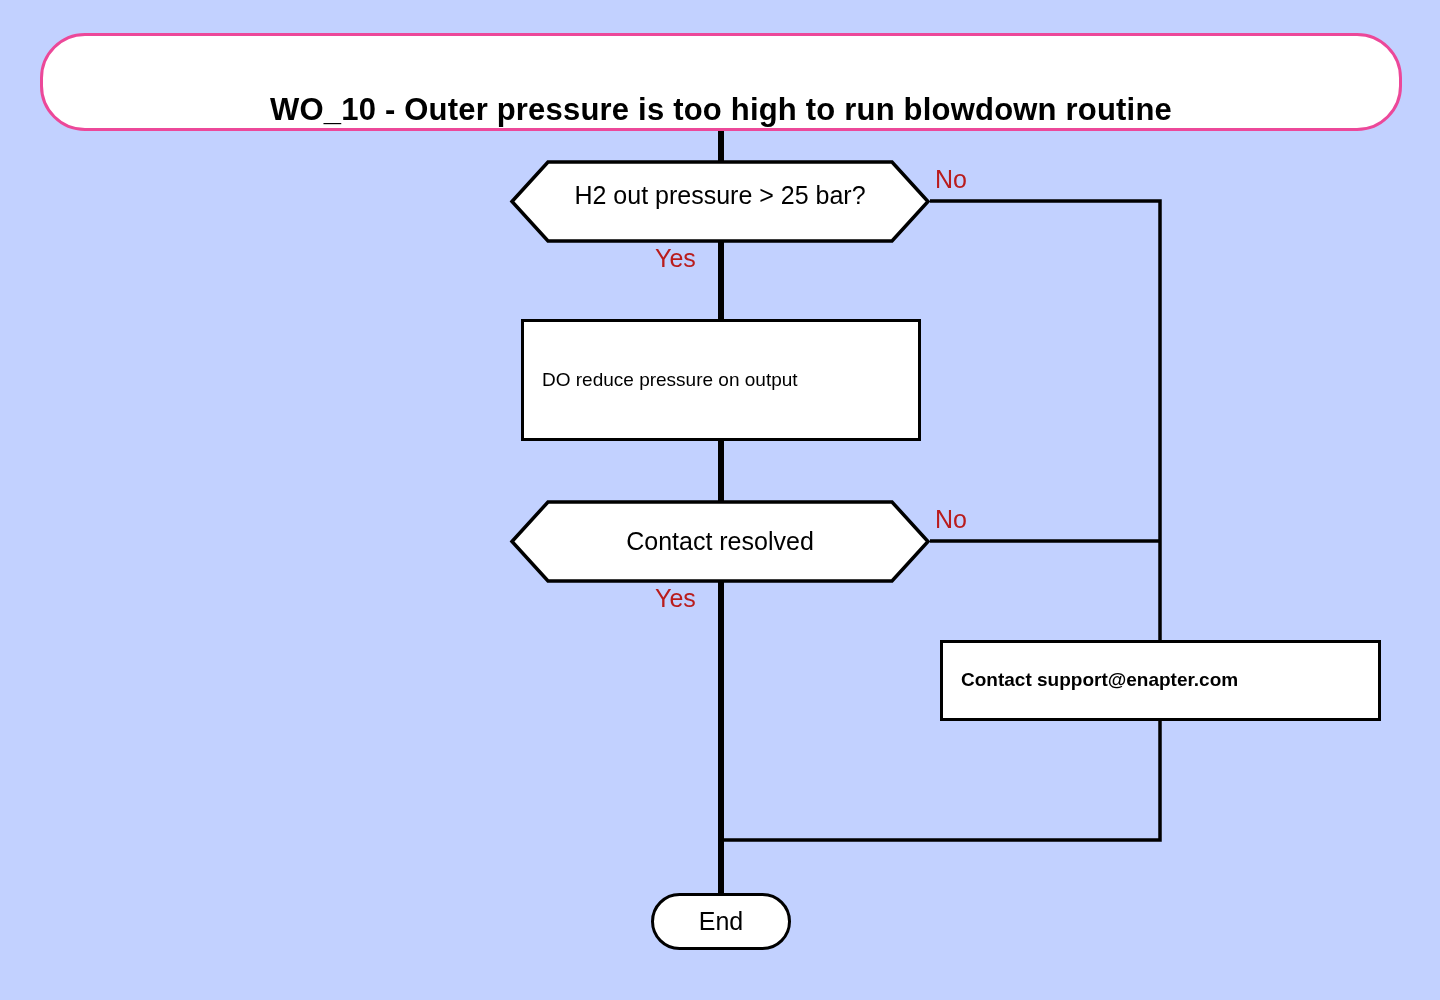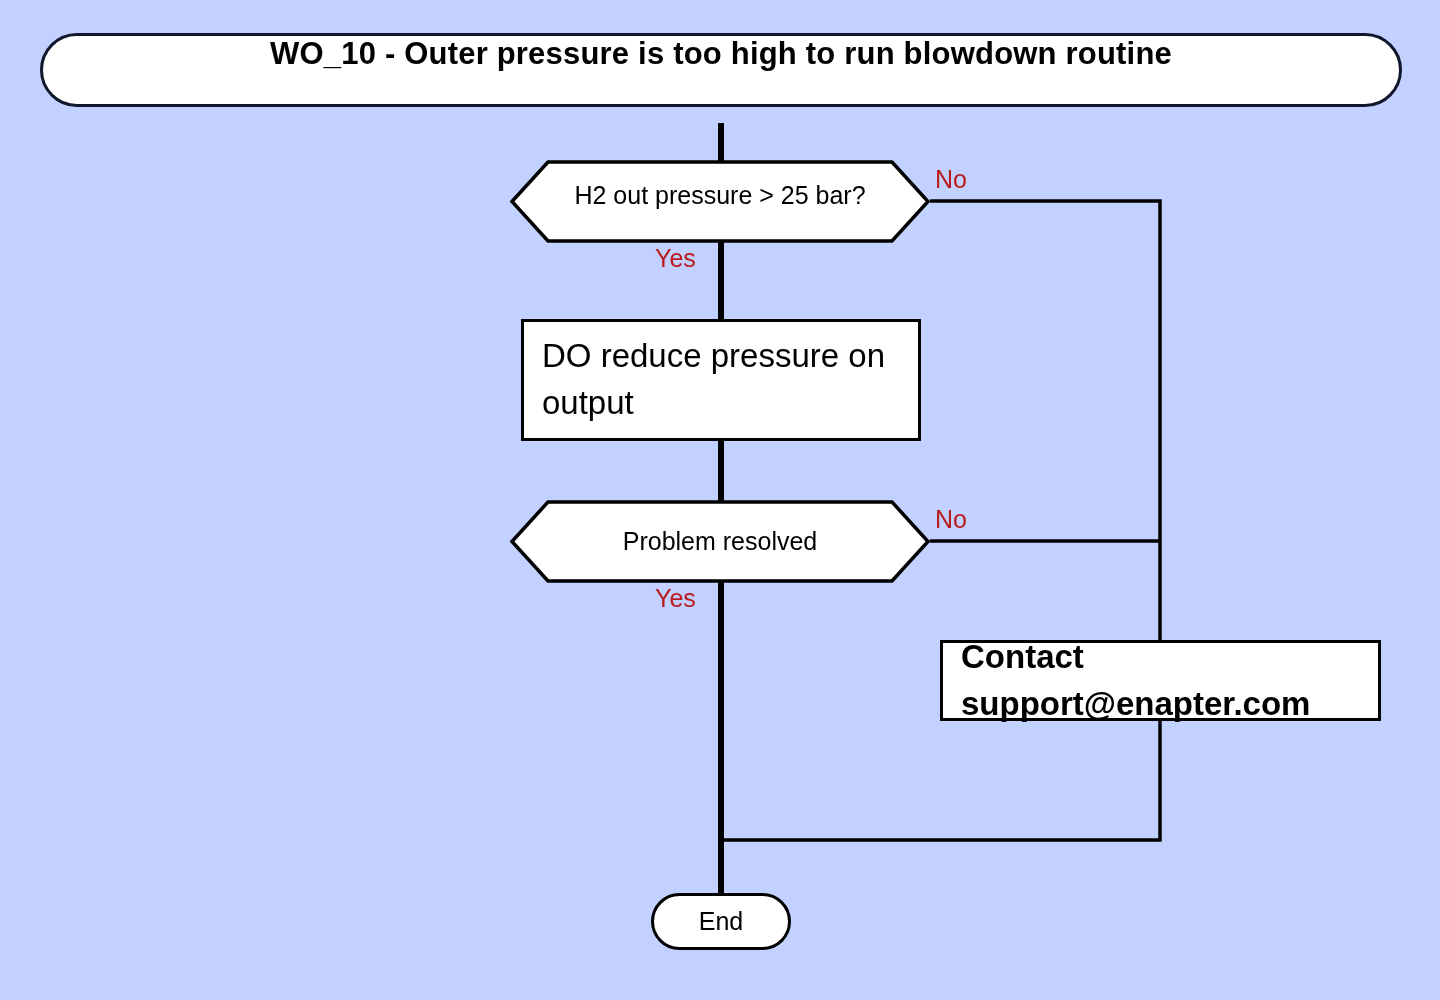--- a/index.html
+++ b/index.html
@@ -30,25 +30,25 @@
     position: absolute;
     box-sizing: border-box;
     background: #ffffff;
     color: #000000;
   }
   
   .title-node {
     left: 40px;
     top: 33px;
     width: 1362px;
-    height: 74px;
-    border: 3px solid #0f172a;
+    height: 98px;
+    border: 3px solid #ec4899;
     border-radius: 45px;
     display: flex;
-    align-items: flex-start;
+    align-items: flex-end;
     justify-content: center;
   }
   .title-node .label {
     font-size: 31px;
     font-weight: bold;
     letter-spacing: 0.2px;
     white-space: nowrap;
   }
   
   .hex-wrap {
@@ -73,21 +73,21 @@
     color: #000;
     white-space: nowrap;
   }
   
   .rect-node {
     border: 3px solid #000000;
     display: flex;
     align-items: center;
   }
   .rect-node .label {
-    font-size: 33px;
+    font-size: 19px;
     line-height: 1.42;
     padding: 0 18px;
     text-align: left;
   }
   
   .end-node {
     border: 3px solid #000000;
     border-radius: 30px;
     display: flex;
     align-items: center;
@@ -138,21 +138,21 @@
   </div>
 
   <div class="node rect-node" style="left:521px; top:319px; width:400px; height:122px;">
     <span class="label">DO reduce pressure on output</span>
   </div>
 
   <div class="hex-wrap" style="left:510px; top:500px; width:420px; height:83px;">
     <svg class="hex-shape" width="420" height="83" viewBox="0 0 420 83" xmlns="http://www.w3.org/2000/svg">
       <polygon points="2,41.5 38,2 382,2 418,41.5 382,81 38,81" fill="#ffffff" stroke="#000000" stroke-width="3.5"></polygon>
     </svg>
-    <span class="label">Problem resolved</span>
+    <span class="label">Contact resolved</span>
   </div>
 
   <div class="node rect-node" style="left:940px; top:640px; width:441px; height:81px; justify-content:flex-start;font-weight:bold;">
     <span class="label">Contact support@enapter.com</span>
   </div>
 
   <div class="node end-node" style="left:651px; top:893px; width:140px; height:57px;">
     <span class="label">End</span>
   </div>
 

